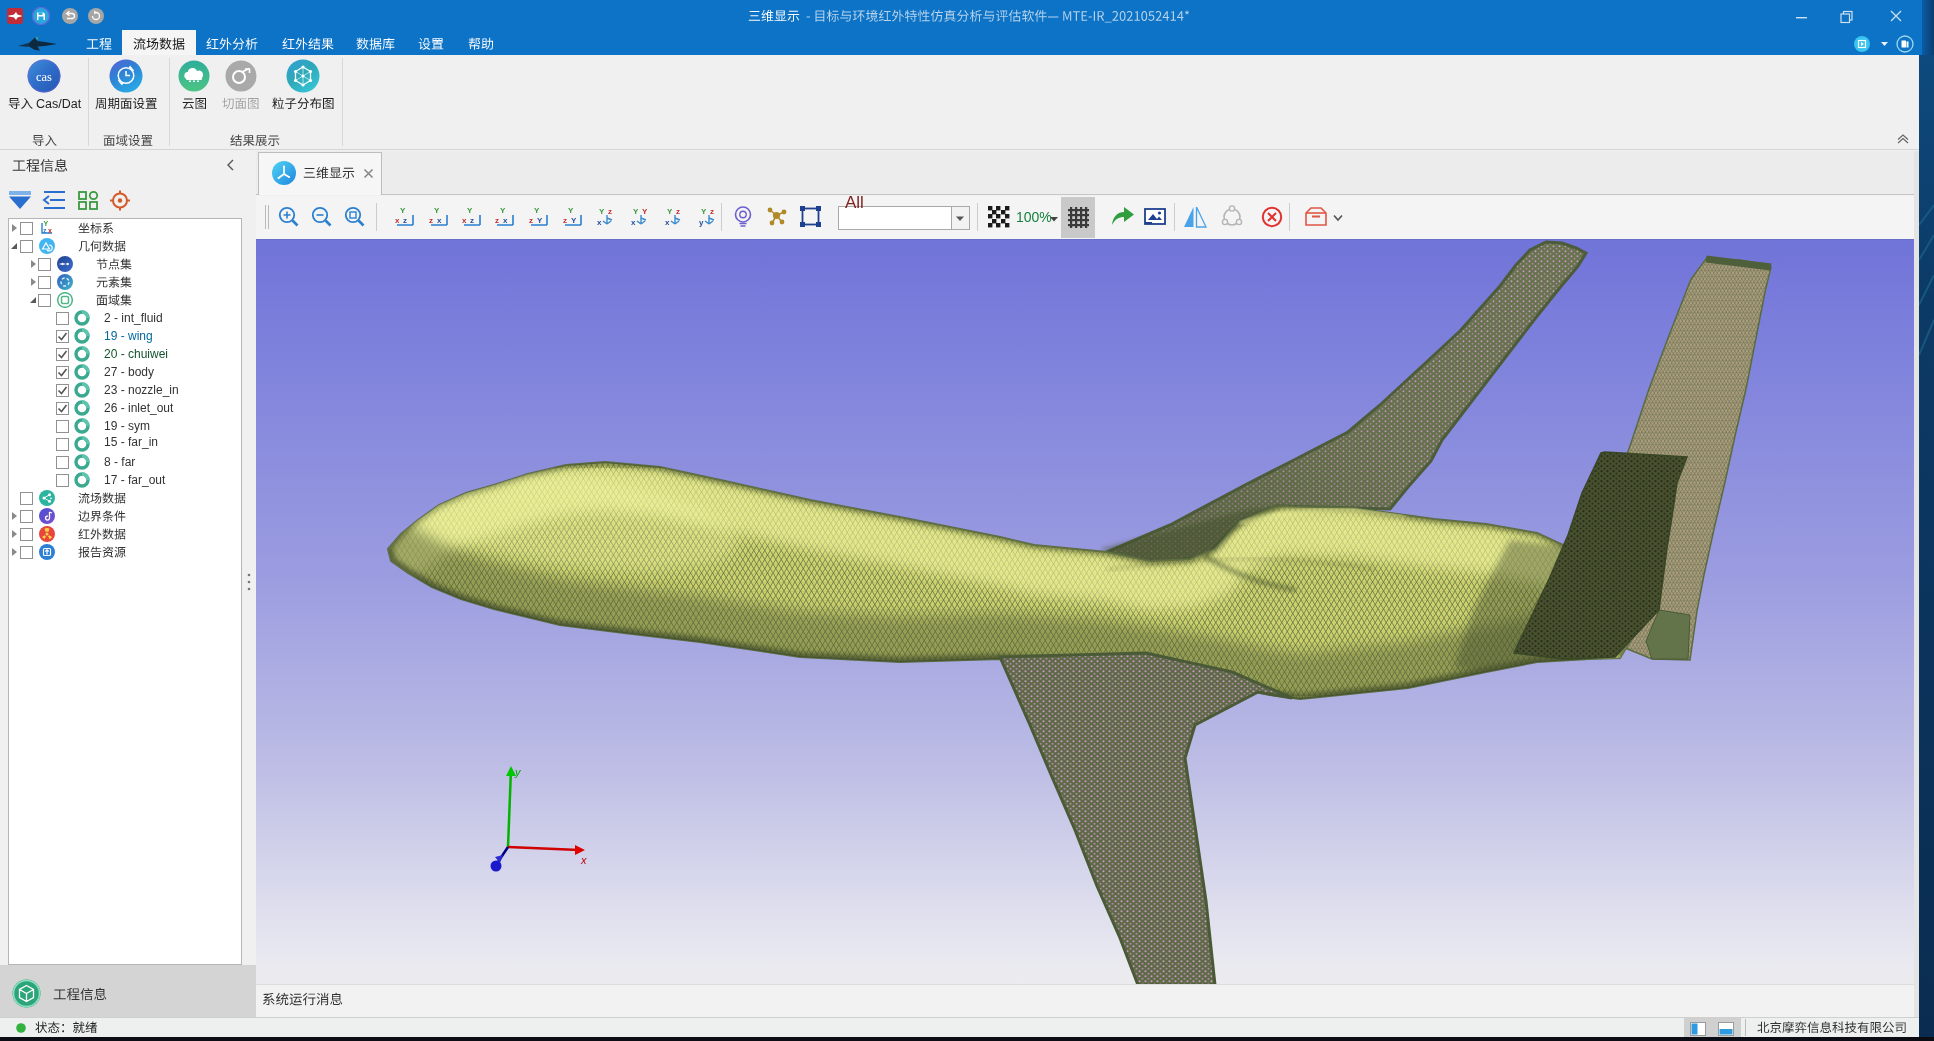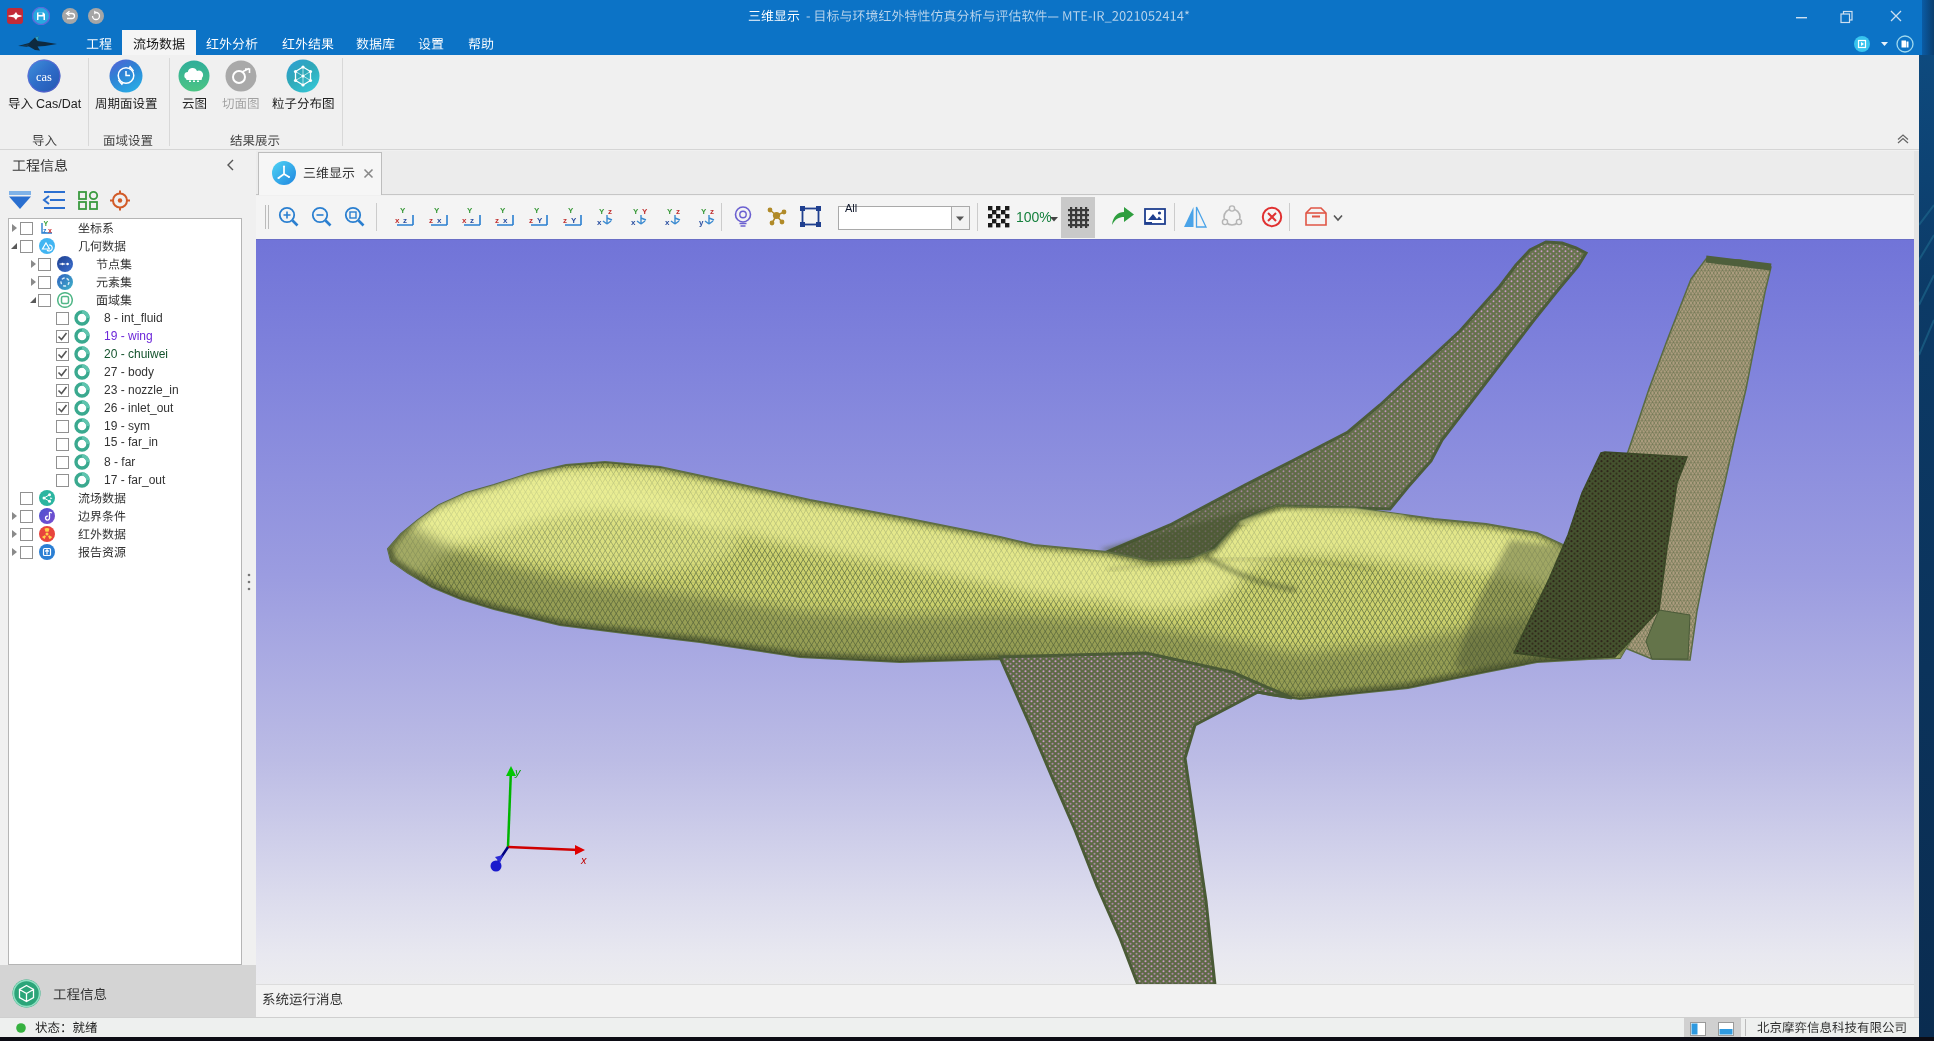--- a/index.html
+++ b/index.html
@@ -359,30 +359,30 @@
       <rect x="4.5" y="4.5" width="7" height="7" rx="1.5" fill="#fff" stroke="#52b788" stroke-width="1.5"></rect>
     </svg>
     <svg style="position:absolute;left:96.0px;top:292.4px" width="38" height="17">
       <path d="M4.7 8.6H7.2V9.9H4.7ZM4.7 7.9V6.5H7.2V7.9ZM4.7 10.7H7.2V12.1H4.7ZM0.7 3.3V4.2H5.3C5.2 4.7 5.1 5.2 5 5.7H1.2V13.6H2.1V12.9H9.8V13.6H10.8V5.7H5.9L6.4 4.2H11.3V3.3ZM2.1 12.1V6.5H3.8V12.1ZM9.8 12.1H8V6.5H9.8Z M15.5 11.4 15.8 12.2C16.9 11.9 18.4 11.5 19.9 11L19.8 10.3C18.2 10.7 16.6 11.1 15.5 11.4ZM17 7H18.6V9H17ZM16.3 6.3V9.7H19.3V6.3ZM12.4 11.1 12.8 11.9C13.7 11.5 14.9 10.9 16 10.3L15.7 9.5L14.6 10V6.3H15.7V5.4H14.6V2.7H13.8V5.4H12.5V6.3H13.8V10.4C13.3 10.7 12.8 10.9 12.4 11.1ZM22.3 6.3C22.1 7.4 21.7 8.4 21.2 9.4C21 8.2 20.9 6.7 20.8 5.1H23.4V4.3H22.7L23.3 3.8C23 3.4 22.3 2.9 21.8 2.5L21.3 3C21.8 3.4 22.4 3.9 22.7 4.3H20.8L20.8 2.5H19.9L20 4.3H15.9V5.1H20C20.1 7.2 20.2 9 20.5 10.5C19.8 11.4 19 12.2 18 12.9C18.2 13 18.6 13.3 18.7 13.5C19.5 12.9 20.2 12.3 20.8 11.5C21.1 12.8 21.6 13.5 22.4 13.5C23.1 13.5 23.4 13 23.5 11.4C23.3 11.4 23.1 11.2 22.9 11C22.8 12.2 22.7 12.7 22.5 12.7C22.1 12.7 21.7 11.9 21.4 10.6C22.2 9.4 22.7 8 23.2 6.4Z M29.5 9.1V9.9H24.6V10.7H28.7C27.6 11.5 25.8 12.3 24.3 12.7C24.6 12.9 24.8 13.2 24.9 13.4C26.5 12.9 28.3 12 29.5 11V13.5H30.4V10.9C31.6 12 33.5 12.9 35 13.3C35.2 13.1 35.4 12.8 35.6 12.6C34.1 12.2 32.4 11.5 31.3 10.7H35.4V9.9H30.4V9.1ZM29.9 6V6.8H27V6ZM29.6 2.7C29.8 3 30 3.4 30.1 3.8H27.4C27.7 3.4 27.9 3 28.1 2.7L27.2 2.5C26.7 3.6 25.7 4.9 24.4 5.9C24.6 6 24.9 6.3 25 6.5C25.4 6.2 25.7 5.8 26.1 5.5V9.3H27V9H35V8.2H30.7V7.4H34.2V6.8H30.7V6H34.2V5.3H30.7V4.5H34.6V3.8H31.1C30.9 3.4 30.7 2.9 30.4 2.5ZM29.9 5.3H27V4.5H29.9ZM29.9 7.4V8.2H27V7.4Z" fill="#333"></path>
     </svg>
     <div class="abs" style="left:56px;top:312px;width:13px;height:13px;background:#fff;border:1px solid #919191"></div>
     <svg class="abs" style="left:74px;top:310px" width="16" height="16">
       <circle cx="8" cy="8" r="6" fill="none" stroke="#3aa98f" stroke-width="3.4"></circle>
       <path d="M8 2 a6 6 0 0 1 6 6" fill="none" stroke="#5fc4ae" stroke-width="3.4"></path>
     </svg>
-    <div class="abs" style="left:104px;top:311.0px;font-size:12px;color:#333">8 - int_fluid</div>
+    <div class="abs" style="left:104px;top:311.0px;font-size:12px;color:#333">2 - int_fluid</div>
     <div class="abs" style="left:56px;top:330px;width:13px;height:13px;background:#fff;border:1px solid #919191"></div>
     <svg class="abs" style="left:56px;top:330px" width="13" height="13">
       <path d="M2.5 6.5 L5.5 9.5 L10.5 3" fill="none" stroke="#555" stroke-width="1.6"></path>
     </svg>
     <svg class="abs" style="left:74px;top:328px" width="16" height="16">
       <circle cx="8" cy="8" r="6" fill="none" stroke="#3aa98f" stroke-width="3.4"></circle>
       <path d="M8 2 a6 6 0 0 1 6 6" fill="none" stroke="#5fc4ae" stroke-width="3.4"></path>
     </svg>
-    <div class="abs" style="left:104px;top:329.0px;font-size:12px;color:#6d28d9">19 - wing</div>
+    <div class="abs" style="left:104px;top:329.0px;font-size:12px;color:#0369a1">19 - wing</div>
     <div class="abs" style="left:56px;top:348px;width:13px;height:13px;background:#fff;border:1px solid #919191"></div>
     <svg class="abs" style="left:56px;top:348px" width="13" height="13">
       <path d="M2.5 6.5 L5.5 9.5 L10.5 3" fill="none" stroke="#555" stroke-width="1.6"></path>
     </svg>
     <svg class="abs" style="left:74px;top:346px" width="16" height="16">
       <circle cx="8" cy="8" r="6" fill="none" stroke="#3aa98f" stroke-width="3.4"></circle>
       <path d="M8 2 a6 6 0 0 1 6 6" fill="none" stroke="#5fc4ae" stroke-width="3.4"></path>
     </svg>
     <div class="abs" style="left:104px;top:347.0px;font-size:12px;color:#14532d">20 - chuiwei</div>
     <div class="abs" style="left:56px;top:366px;width:13px;height:13px;background:#fff;border:1px solid #919191"></div>
@@ -623,21 +623,21 @@
       <circle cx="18" cy="18" r="2.4" fill="#b08a28"></circle>
 </svg>
     <svg class="abs" style="left:799px;top:205px" width="24" height="24">
 <rect x="3.5" y="3.5" width="16" height="16" fill="none" stroke="#1f3f8f" stroke-width="1.8"></rect>
 <rect x="1" y="1" width="5" height="5" fill="#1f3f8f"></rect>
       <rect x="17" y="1" width="5" height="5" fill="#1f3f8f"></rect>
 <rect x="1" y="17" width="5" height="5" fill="#1f3f8f"></rect>
       <rect x="17" y="17" width="5" height="5" fill="#1f3f8f"></rect>
 </svg>
     <div class="abs" style="left:838px;top:206px;width:132px;height:24px;background:#fff;border:1px solid #a9a9a9"></div>
-    <div class="abs" style="left:845px;top:202px;font-size:11px;color:#0f172a">All</div>
+    <div class="abs" style="left:845px;top:193px;font-size:17px;color:#7f1d1d">All</div>
     <div class="abs" style="left:951px;top:207px;width:18px;height:22px;background:#f2f2f2;border-left:1px solid #a9a9a9"></div>
     <svg class="abs" style="left:953px;top:214px" width="14" height="10">
       <path d="M3 2.5 L7 7 L11 2.5 Z" fill="#555"></path>
     </svg>
     <svg class="abs" style="left:988px;top:206px" width="22" height="22">
       <rect x="0" y="0" width="4.4" height="4.4" fill="#1a1a1a"></rect>
       <rect x="8" y="0" width="4.4" height="4.4" fill="#1a1a1a"></rect>
       <rect x="17" y="0" width="4.4" height="4.4" fill="#1a1a1a"></rect>
       <rect x="4" y="4" width="4.4" height="4.4" fill="#1a1a1a"></rect>
       <rect x="13" y="4" width="4.4" height="4.4" fill="#1a1a1a"></rect>

